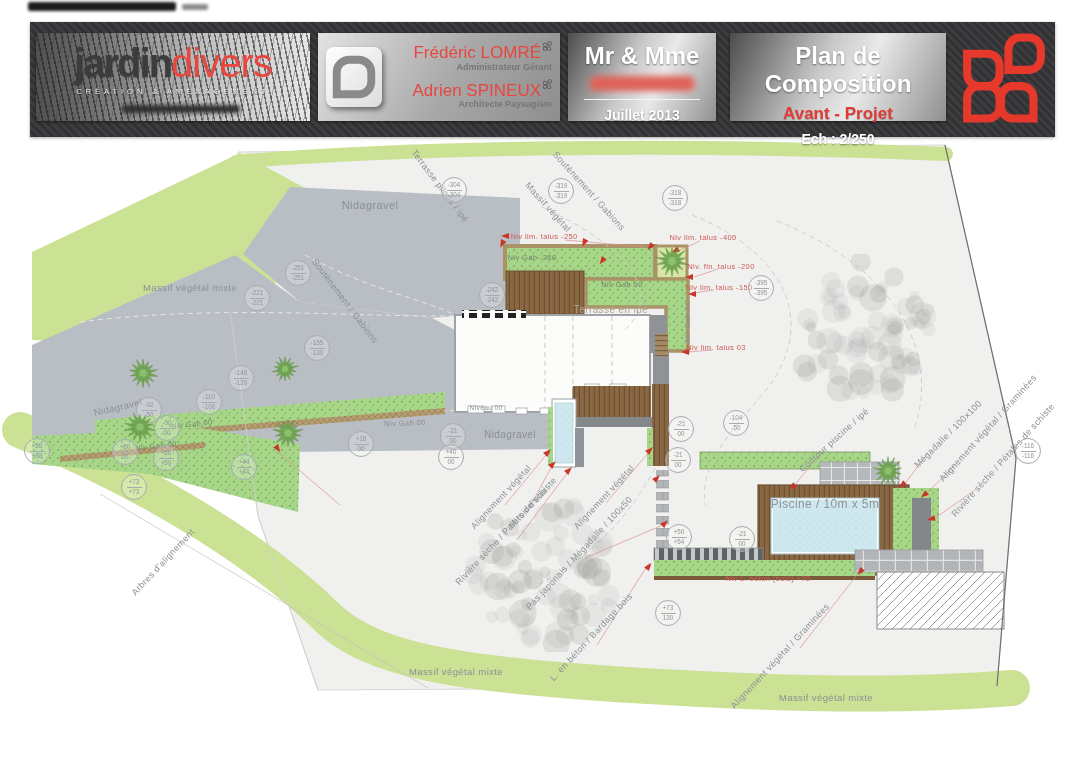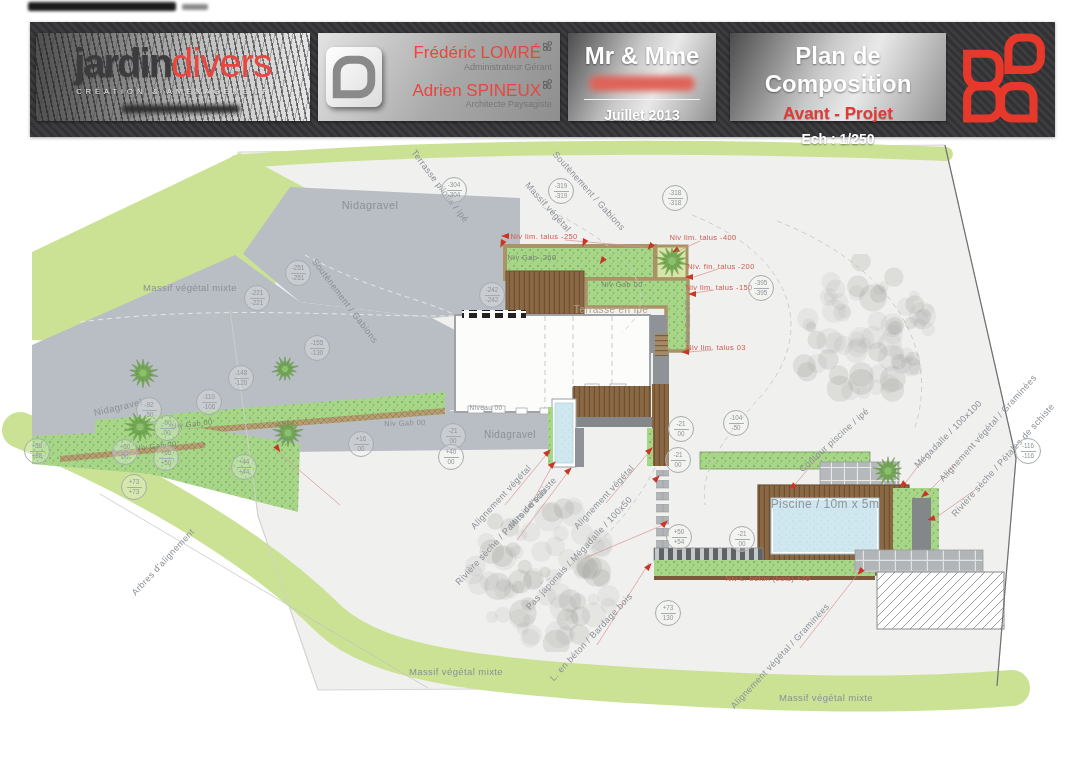--- a/index.html
+++ b/index.html
@@ -22,21 +22,21 @@
     linear-gradient(90deg,rgba(20,20,20,.55),rgba(20,20,20,.1) 60%,rgba(255,255,255,0));}
   .logo-words{position:relative;text-align:center;margin-top:10px;line-height:1;}
   .logo-w1{font-size:40px;font-weight:bold;color:#3c3c3e;letter-spacing:-2px;text-shadow:0 1px 2px rgba(0,0,0,.3);}
   .logo-w2{font-size:40px;color:#e8473f;letter-spacing:-1px;}
   .logo-tag{position:relative;text-align:center;font-size:7.5px;color:#ececec;letter-spacing:4px;margin-top:4px;text-shadow:0 1px 1px rgba(0,0,0,.6);}
   .logo-url{position:absolute;left:86px;top:72px;width:118px;height:8px;background:#2e2e2e;filter:blur(2px);border-radius:3px;}
   .p-team{left:288px;width:242px;background:linear-gradient(120deg,#e3e3e3,#a8a8a8 55%,#8e8e8e);}
   .a-card{position:absolute;left:8px;top:14px;width:56px;height:60px;background:linear-gradient(135deg,#fff,#dcdcdc);border-radius:8px;box-shadow:2px 3px 5px rgba(0,0,0,.45);display:flex;align-items:center;justify-content:center;}
   .team-text{position:absolute;right:8px;top:8px;text-align:right;line-height:1;}
   .t-name{font-size:17px;color:#e8473f;white-space:nowrap;}
-  .t-role{font-size:9px;color:#767676;margin:2px 0 7px 0;}
+  .t-role{font-size:9px;color:#767676;margin:2px 0 7px 0;font-weight:bold;}
   .mini-clover{vertical-align:super;margin-left:2px;}
   .p-client{left:538px;width:148px;background:linear-gradient(115deg,#4c4c4c,#c9c9c9 42%,#e9e9e9 60%,#8f8f8f);text-align:center;color:#fff;}
   .p-title{left:700px;width:216px;background:linear-gradient(115deg,#4c4c4c,#c9c9c9 42%,#e9e9e9 60%,#8f8f8f);text-align:center;color:#fff;}
   .hdr-line1{font-size:24px;font-weight:bold;margin-top:9px;text-shadow:0 1px 2px rgba(0,0,0,.45);}
   .hdr-red{font-size:17px;font-weight:bold;color:#e03c36;margin-top:6px;text-shadow:0 1px 1px rgba(0,0,0,.25);}
   .hdr-line3{font-size:14px;font-weight:bold;margin-top:7px;text-shadow:0 1px 2px rgba(0,0,0,.45);}
   .redact{display:inline-block;width:106px;height:15px;background:#df6257;filter:blur(3px);border-radius:7px;margin-top:6px;}
   .client-sep{width:116px;border-top:1.5px solid #f4f4f4;margin:4px auto 2px auto;}
   .p-mark{left:928px;top:4px;width:92px;height:104px;background:transparent;box-shadow:none;display:flex;align-items:center;justify-content:center;}
 
@@ -626,21 +626,21 @@
     <div class="panel p-client">
       <div class="hdr-line1">Mr &amp; Mme</div>
       <div class="redact"></div>
       <div class="client-sep"></div>
       <div class="hdr-line3">Juillet 2013</div>
     </div>
 
     <div class="panel p-title">
       <div class="hdr-line1">Plan de Composition</div>
       <div class="hdr-red">Avant - Projet</div>
-      <div class="hdr-line3">Ech : 1/250</div>
+      <div class="hdr-line3">Ech : 2/250</div>
     </div>
 
     <div class="panel p-mark">
       <svg width="84" height="92" style="color:#e6392c">
           <use href="#clover" width="84" height="92"></use>
         </svg>
     </div>
   </header>
 </div>
 

